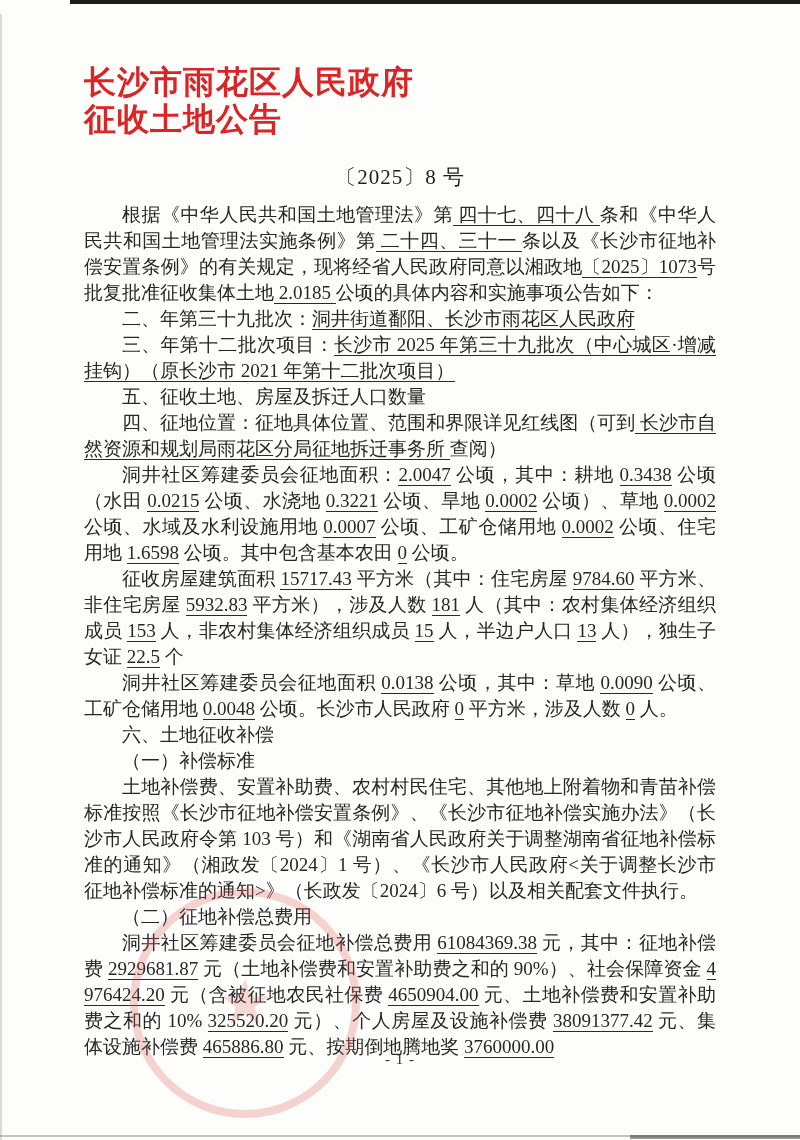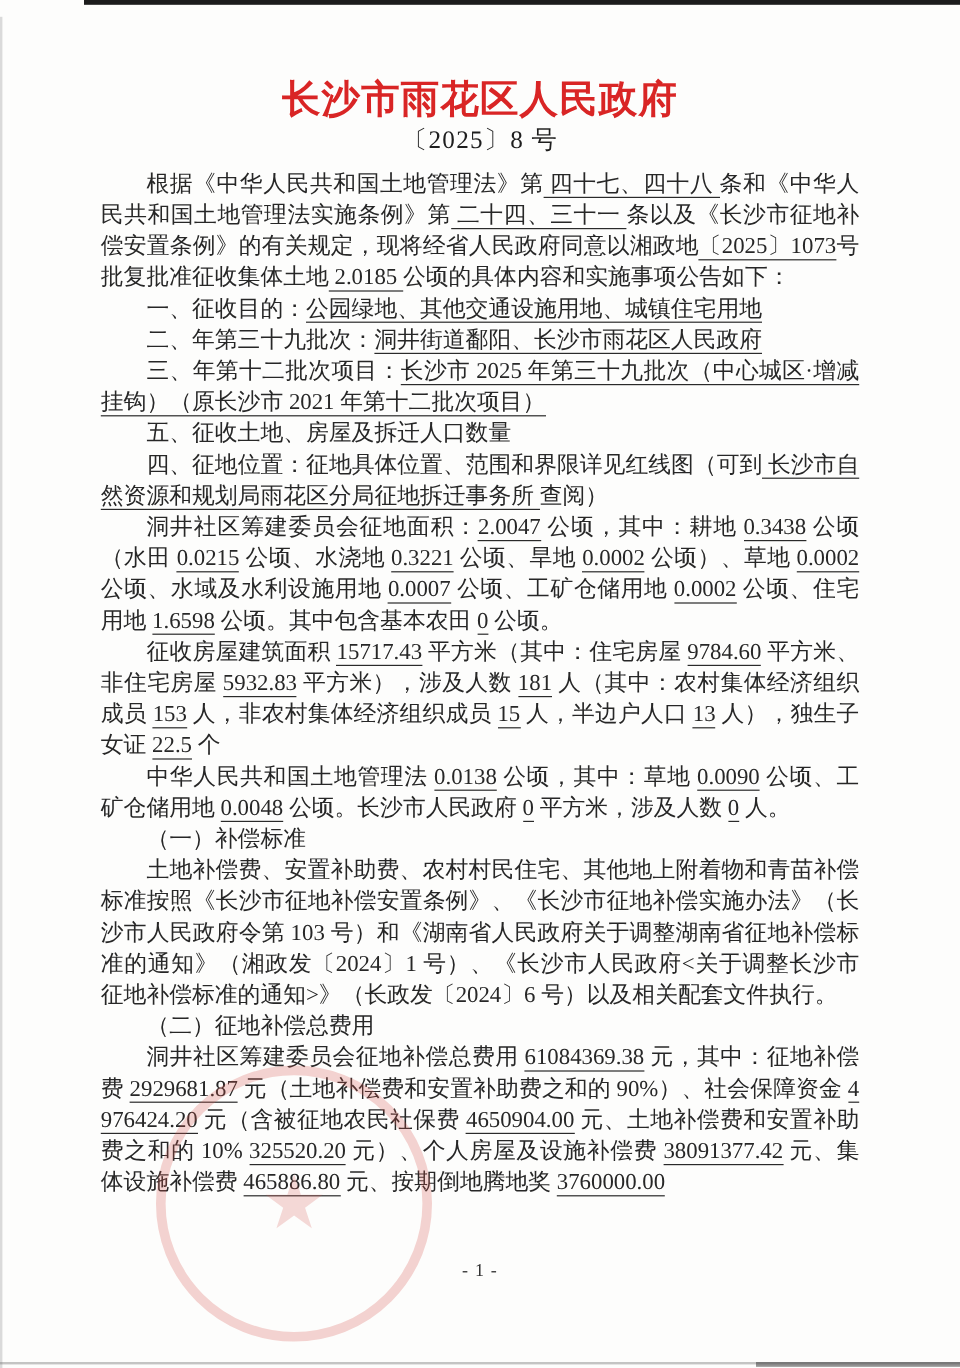--- a/index.html
+++ b/index.html
@@ -15,29 +15,29 @@
   
   .scan-top-bar{position:absolute;top:0;left:70px;right:0;height:4px;background:#1c1c1c;}
   .scan-left-line{position:absolute;left:0;top:14px;bottom:0;width:2px;background:rgba(140,140,140,.30);}
   .scan-bottom-line{position:absolute;bottom:3px;left:0;right:0;height:2px;background:rgba(110,110,110,.40);}
   .scan-bottom-right{position:absolute;bottom:1px;right:0;width:170px;height:4px;background:rgba(60,60,60,.55);}
 
   .content{position:absolute;left:84px;width:632px;top:0;}
 
   .title{
     margin-top:64px;
-    text-align:center;
+    text-align:left;
     font-size:32px;
     line-height:37px;
     font-weight:700;
     color:var(--title-red,#d92525);
     letter-spacing:1px;
   }
   .doc-number{
-    margin-top:1px;
+    margin-top:25px;
     text-align:center;
     font-size:21px;
     color:#1e1e1e;
     letter-spacing:1px;
   }
   .doc-body{margin-top:11px;}
   .para{
     margin:0;
     font-size:19px;
     line-height:26px;
@@ -80,32 +80,33 @@
 
 <div class="page">
   <div class="scan-top-bar"></div>
   <div class="scan-left-line"></div>
   <div class="scan-bottom-line"></div>
   <div class="scan-bottom-right"></div>
 
   <div class="content">
     <div class="title">
       <div>长沙市雨花区人民政府</div>
+      <div>征收土地公告</div>
     </div>
     <div class="doc-number">〔2025〕8 号</div>
     <div class="doc-body">
         <p class="para"><span>根据《中华人民共和国土地管理法》第</span><span class="u"> 四十七、四十八 </span><span>条和《中华人民共和国土地管理法实施条例》第</span><span class="u"> 二十四、三十一 </span><span>条以及《长沙市征地补偿安置条例》的有关规定，现将经省人民政府同意以湘政地</span><span class="u">〔2025〕1073</span><span>号批复批准征收集体土地</span><span class="u"> 2.0185 </span><span>公顷的具体内容和实施事项公告如下：</span></p>
-        <p class="para"><span>一、征收目的：</span><span class="u">公园绿地、其他交通设施用地、城镇住宅用地</span></p>
         <p class="para"><span>二、年第三十九批次：</span><span class="u">洞井街道鄱阳、长沙市雨花区人民政府</span></p>
         <p class="para"><span>三、年第十二批次项目：</span><span class="u">长沙市 2025 年第三十九批次（中心城区·增减挂钩）（原长沙市 2021 年第十二批次项目）</span></p>
         <p class="para"><span>五、征收土地、房屋及拆迁人口数量</span></p>
         <p class="para"><span>四、征地位置：征地具体位置、范围和界限详见红线图（可到</span><span class="u"> 长沙市自然资源和规划局雨花区分局征地拆迁事务所 </span><span>查阅）</span></p>
         <p class="para"><span>洞井社区筹建委员会征地面积：</span><span class="u">2.0047</span><span> 公顷，其中：耕地 </span><span class="u">0.3438</span><span> 公顷（水田 </span><span class="u">0.0215</span><span> 公顷、水浇地 </span><span class="u">0.3221</span><span> 公顷、旱地 </span><span class="u">0.0002</span><span> 公顷）、草地 </span><span class="u">0.0002</span><span> 公顷、水域及水利设施用地 </span><span class="u">0.0007</span><span> 公顷、工矿仓储用地 </span><span class="u">0.0002</span><span> 公顷、住宅用地 </span><span class="u">1.6598</span><span> 公顷。其中包含基本农田 </span><span class="u">0</span><span> 公顷。</span></p>
         <p class="para"><span>征收房屋建筑面积 </span><span class="u">15717.43</span><span> 平方米（其中：住宅房屋 </span><span class="u">9784.60</span><span> 平方米、非住宅房屋 </span><span class="u">5932.83</span><span> 平方米），涉及人数 </span><span class="u">181</span><span> 人（其中：农村集体经济组织成员 </span><span class="u">153</span><span> 人，非农村集体经济组织成员 </span><span class="u">15</span><span> 人，半边户人口 </span><span class="u">13</span><span> 人），独生子女证 </span><span class="u">22.5</span><span> 个</span></p>
-        <p class="para"><span>中华人民共和国土地管理法 </span><span class="u">0.0138</span><span> 公顷，其中：草地 </span><span class="u">0.0090</span><span> 公顷、工矿仓储用地 </span><span class="u">0.0048</span><span> 公顷。长沙市人民政府 </span><span class="u">0</span><span> 平方米，涉及人数 </span><span class="u">0</span><span> 人。</span></p>
+        <p class="para"><span>洞井社区筹建委员会征地面积 </span><span class="u">0.0138</span><span> 公顷，其中：草地 </span><span class="u">0.0090</span><span> 公顷、工矿仓储用地 </span><span class="u">0.0048</span><span> 公顷。长沙市人民政府 </span><span class="u">0</span><span> 平方米，涉及人数 </span><span class="u">0</span><span> 人。</span></p>
+        <p class="para"><span>六、土地征收补偿</span></p>
         <p class="para"><span>（一）补偿标准</span></p>
         <p class="para"><span>土地补偿费、安置补助费、农村村民住宅、其他地上附着物和青苗补偿标准按照《长沙市征地补偿安置条例》、《长沙市征地补偿实施办法》（长沙市人民政府令第 103 号）和《湖南省人民政府关于调整湖南省征地补偿标准的通知》（湘政发〔2024〕1 号）、《长沙市人民政府&lt;关于调整长沙市征地补偿标准的通知&gt;》（长政发〔2024〕6 号）以及相关配套文件执行。</span></p>
         <p class="para"><span>（二）征地补偿总费用</span></p>
         <p class="para"><span>洞井社区筹建委员会征地补偿总费用 </span><span class="u">61084369.38</span><span> 元，其中：征地补偿费 </span><span class="u">2929681.87</span><span> 元（土地补偿费和安置补助费之和的 90%）、社会保障资金 </span><span class="u">4976424.20</span><span> 元（含被征地农民社保费 </span><span class="u">4650904.00</span><span> 元、土地补偿费和安置补助费之和的 10% </span><span class="u">325520.20</span><span> 元）、个人房屋及设施补偿费 </span><span class="u">38091377.42</span><span> 元、集体设施补偿费 </span><span class="u">465886.80</span><span> 元、按期倒地腾地奖 </span><span class="u">3760000.00</span></p>
       </div>
   </div>
 
   <div class="seal">
     <span class="star">★</span>
   </div>

